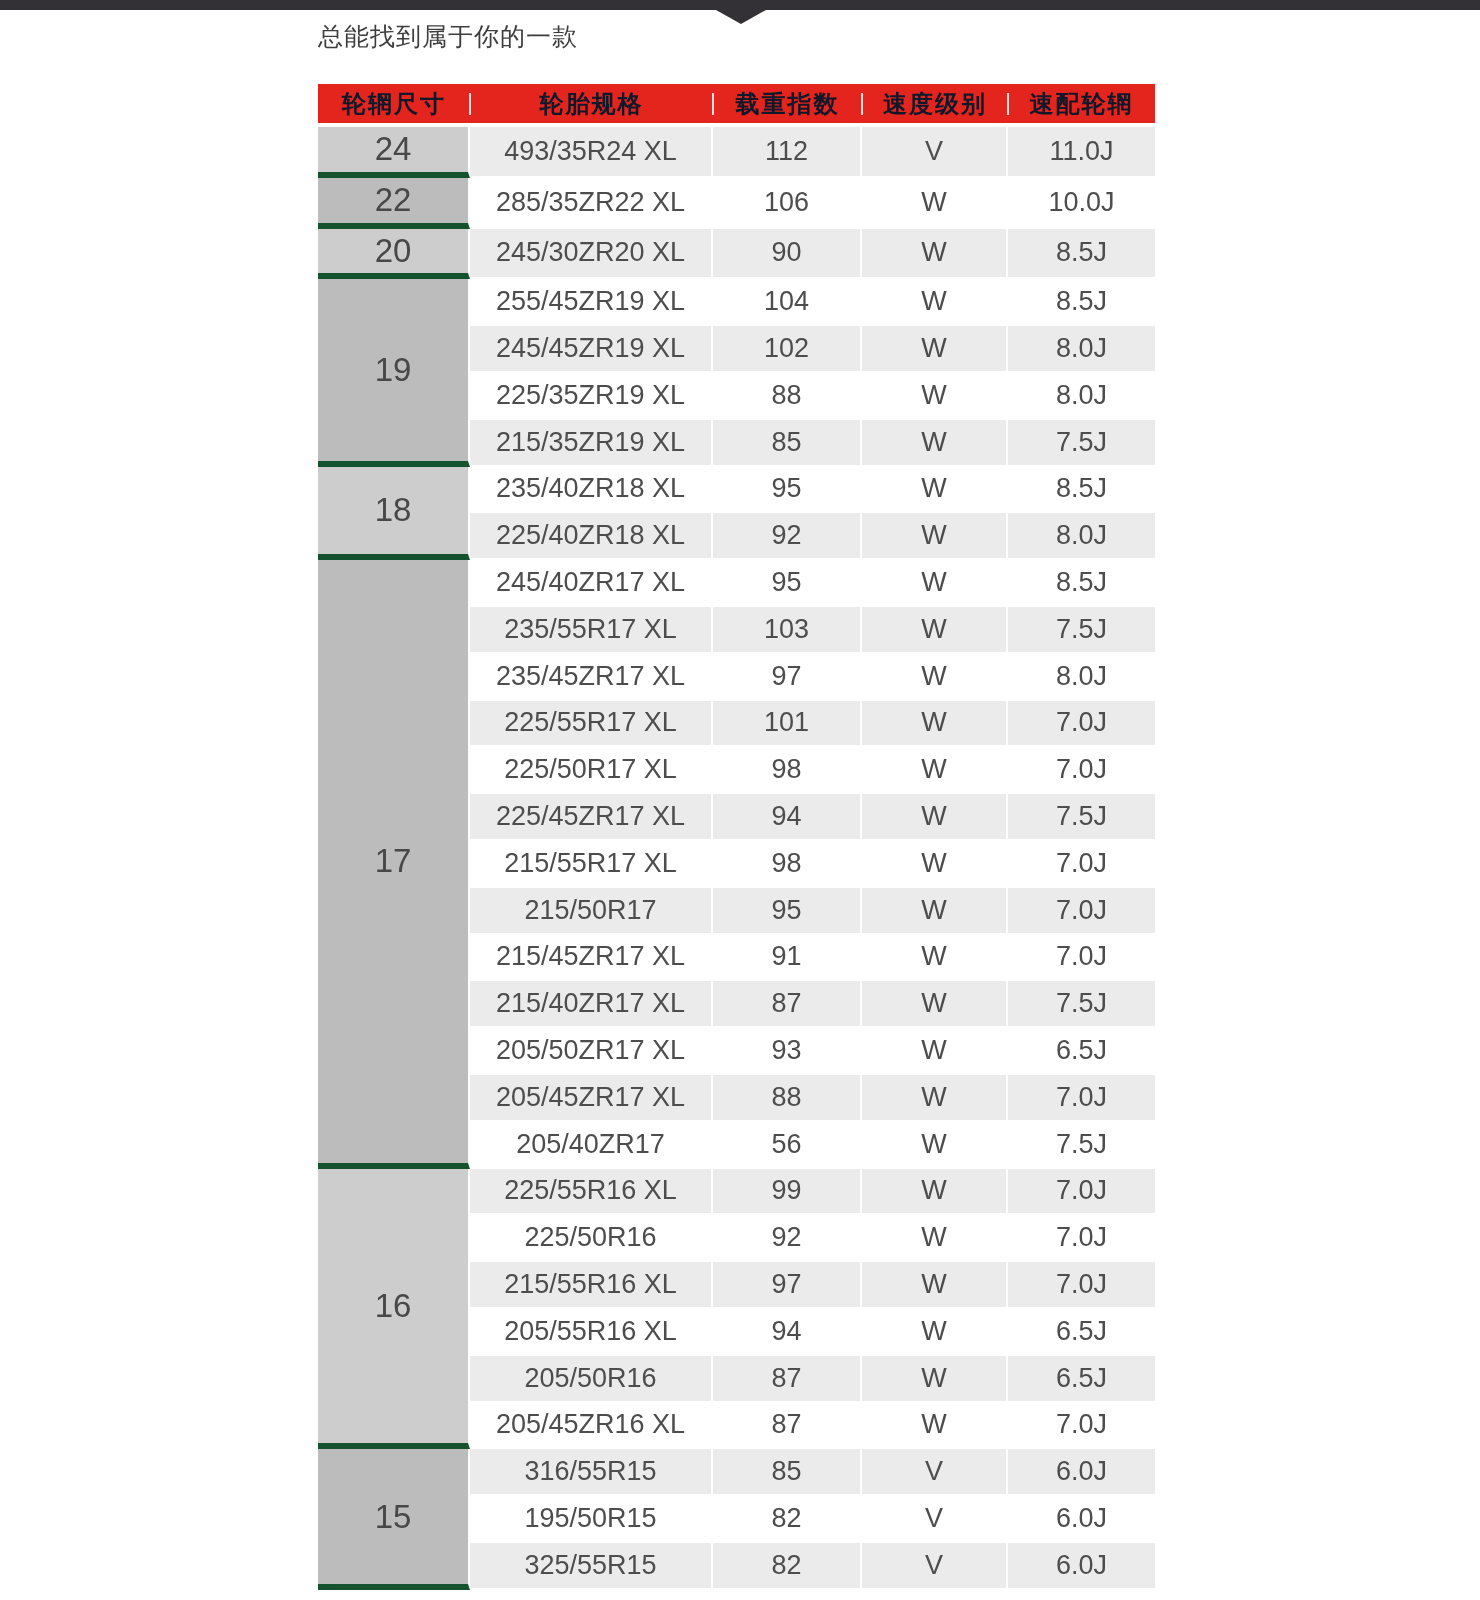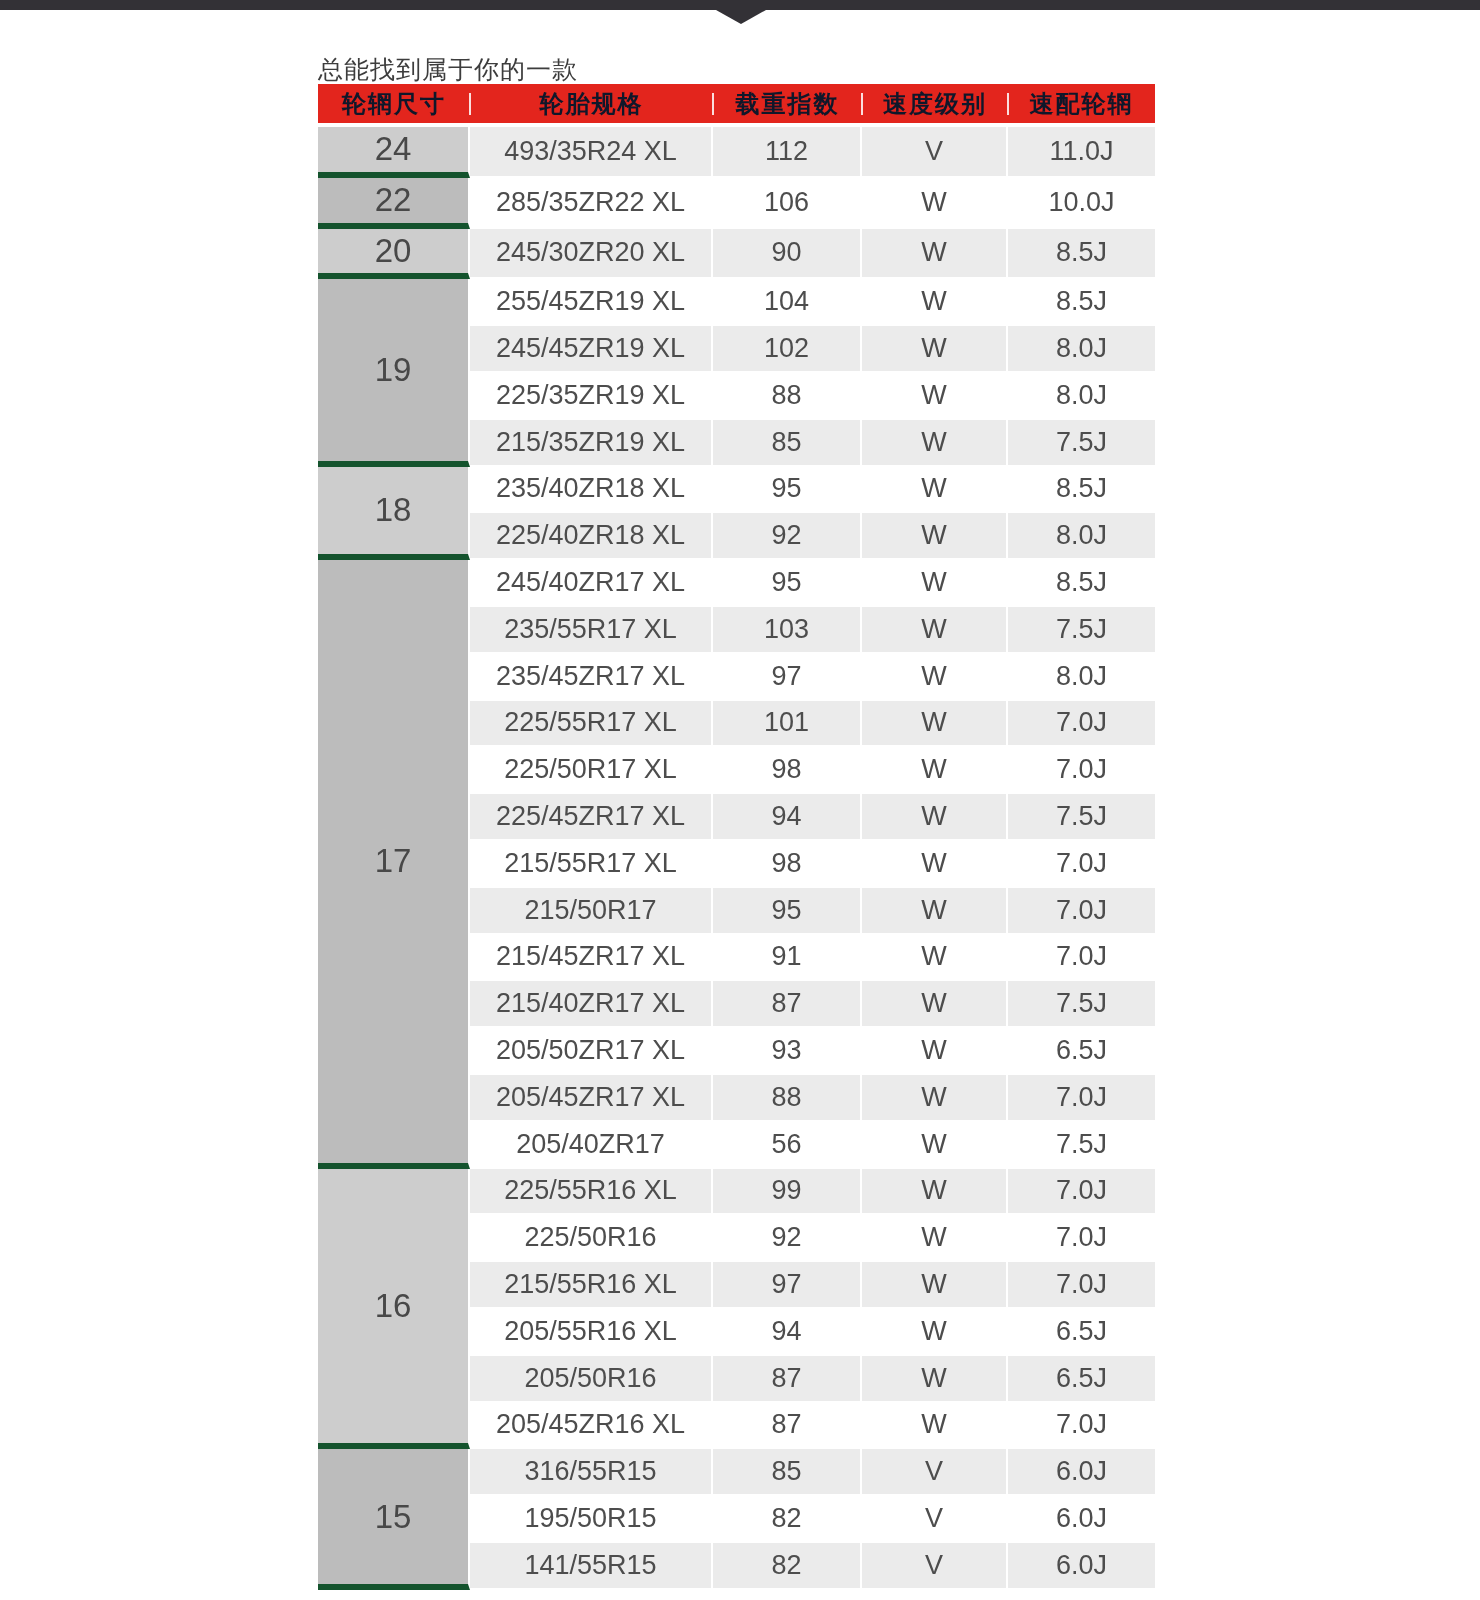--- a/index.html
+++ b/index.html
@@ -33,21 +33,21 @@
     display: flex; justify-content: space-between; align-items: flex-end;
   }
   .brand { display: flex; align-items: center; gap: 9px; }
   .brand svg { display: block; }
   .page-title {
     font-size: 41px; font-weight: bold; color: #2d2d2d;
     letter-spacing: 2px; line-height: 1;
   }
   .page-subtitle {
     font-size: 25px; color: #3d3d3d; letter-spacing: 1px;
-    padding-bottom: 5px; line-height: 1; margin-top: 33px;
+    padding-bottom: 5px; line-height: 1;
   }
   table.spec-table {
     position: absolute; left: 318px; top: 84px;
     width: 837px;
     border-collapse: separate; border-spacing: 0;
     table-layout: fixed;
   }
   .spec-table th {
     background: var(--accent);
     color: #0f172a;
@@ -290,19 +290,19 @@
         <td class="cell">V</td>
         <td class="cell last">6.0J</td>
       </tr>
       <tr class="stripe-white">
         <td class="cell">195/50R15</td>
         <td class="cell">82</td>
         <td class="cell">V</td>
         <td class="cell last">6.0J</td>
       </tr>
       <tr class="stripe-gray">
-        <td class="cell">141/55R15</td>
+        <td class="cell">325/55R15</td>
         <td class="cell">82</td>
         <td class="cell">V</td>
         <td class="cell last">6.0J</td>
       </tr>
     </tbody>
 </table>
 
 </body></html>

